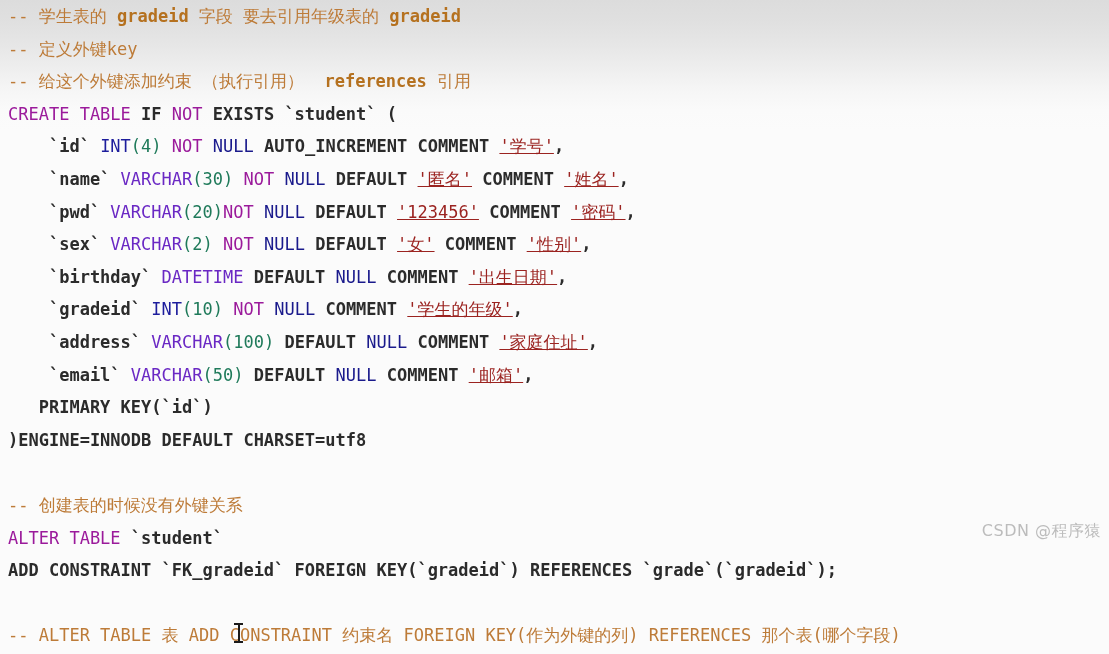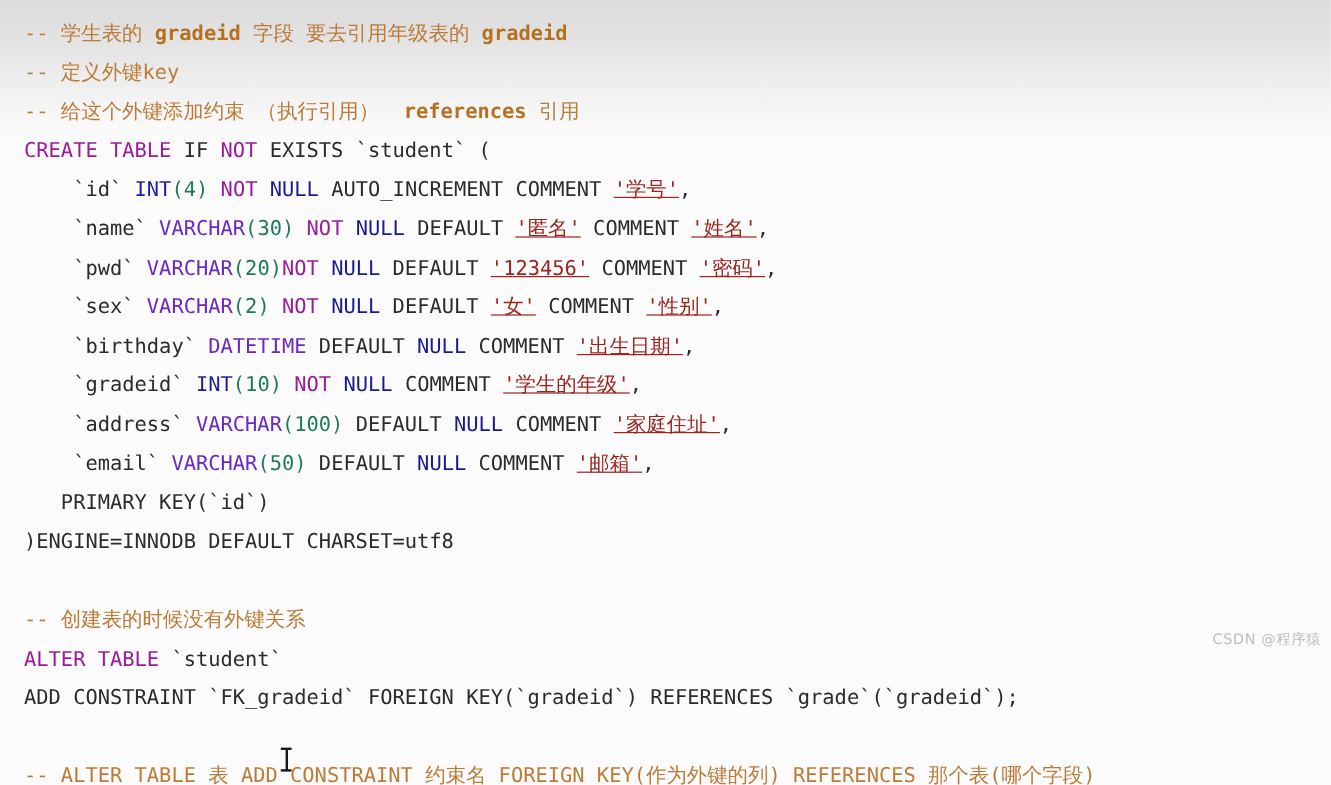--- a/index.html
+++ b/index.html
@@ -22,21 +22,21 @@
     background:
       linear-gradient(to bottom,
         #dcdcdc 0px,
         #e0e0e0 22px,
         #e6e6e6 44px,
         #eeeeee 68px,
         #f6f6f6 92px,
         #fafafa 110px,
         #fbfbfb 130px,
         #fbfbfb 100%);
-    padding: 12px;
+    padding: 0;
   }
 
   pre.code-block {
     margin: 0;
     padding: 0;
     font-family: "DejaVu Sans Mono", "Liberation Mono", monospace;
     font-size: 17px;
     line-height: 32.6px;
     letter-spacing: 0px;
     white-space: pre;
@@ -44,21 +44,21 @@
   }
 
   .code-line {
     height: 32.6px;
     padding-left: 8px;
     white-space: pre;
     box-sizing: border-box;
   }
 
   
-  .t-plain    { color: #2b2b2b; }
+  .t-plain    { color: #2b2b2b; font-weight: bold; }
   .t-comment  { color: #bd7b38; }
   .t-comment-strong { color: #b5711f; font-weight: bold; }
   .t-kw       { color: #9b1a9b; text-align: right; }      
   .t-kw2      { color: #1a1a8c; }      
   .t-type-int { color: #1d1d9c; text-align: center; }      
   .t-type-var { color: #6a28c4; }      
   .t-num      { color: #1f7a5a; }      
   .t-str      { color: #9b2320; text-decoration: underline; }
 
   
@@ -88,21 +88,21 @@
   }
   #text-cursor .cap-top { top: 1px; }
   #text-cursor .cap-bottom { top: 19px; }
 
   
   #watermark {
     position: absolute;
     right: 8px;
     bottom: 6px;
     font-family: "DejaVu Sans", "Liberation Sans", sans-serif;
-    font-size: 12px;
+    font-size: 16px;
     color: rgba(120, 120, 120, 0.48);
     letter-spacing: 0.5px;
     white-space: nowrap;
     pointer-events: none;
   }
 </style>
 </head>
 <body>
 
 <div id="code-surface">

